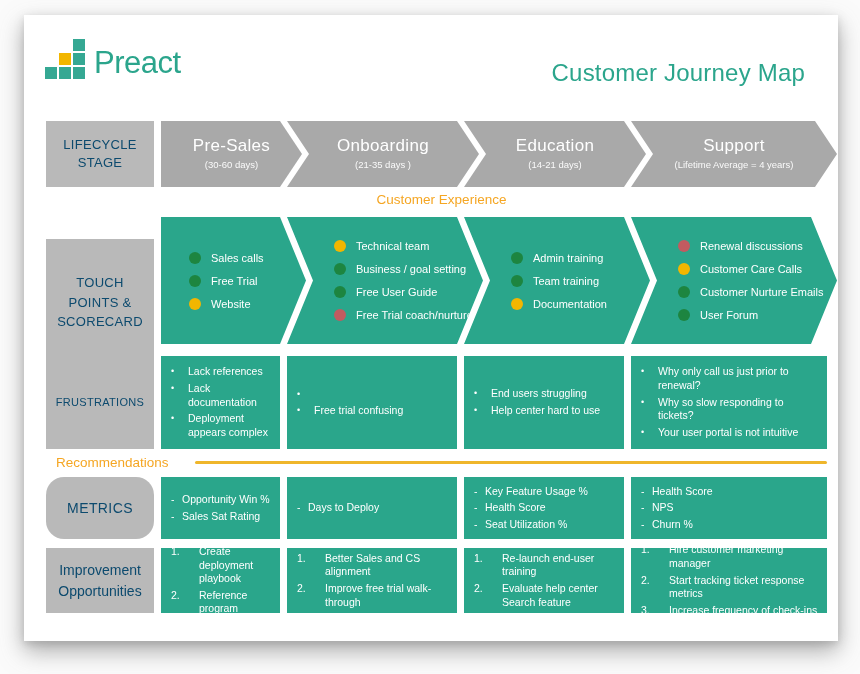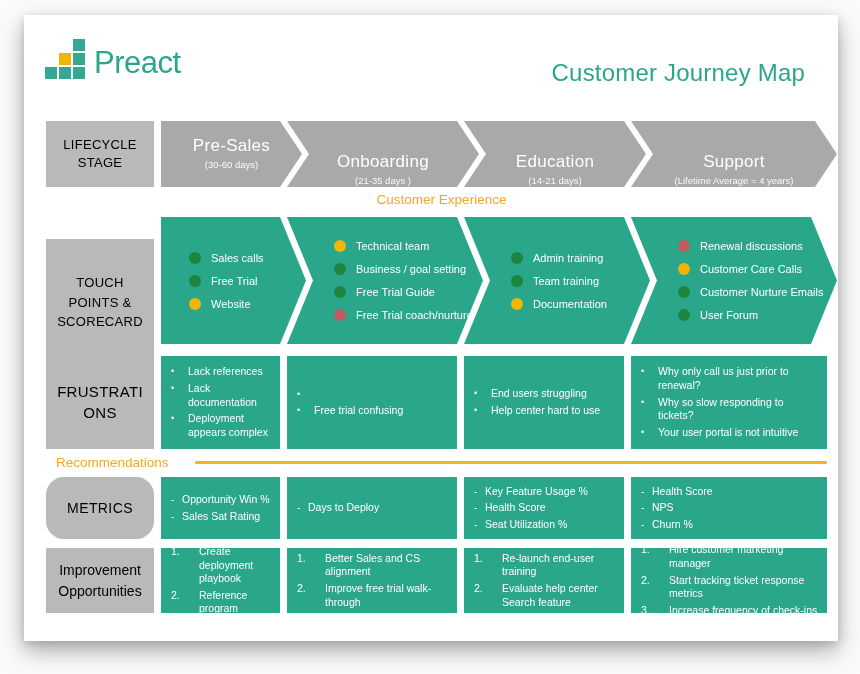--- a/index.html
+++ b/index.html
@@ -9,40 +9,40 @@
 
   
   .brand{position:absolute;left:21px;top:24px;display:flex;align-items:flex-end;}
   .logo{display:grid;grid-template-columns:repeat(3,12px);grid-template-rows:repeat(3,12px);gap:2px;}
   .logo i{display:block;width:12px;height:12px;}
   .logo .t{background:#35a893;}
   .logo .y{background:#f2b600;}
   .logo .n{background:transparent;}
   .brand-name{font-size:31px;color:#2ba58c;font-weight:500;letter-spacing:-.5px;margin-left:9px;line-height:1;margin-bottom:1px;}
   .title{position:absolute;right:33px;top:44px;margin:0;font-size:24px;font-weight:500;color:#2ba58c;letter-spacing:.2px;}
-  .row-label{position:absolute;left:22px;width:108px;background:#b9b9b9;color:#000000;
+  .row-label{position:absolute;left:22px;width:108px;background:#b9b9b9;color:#0c4a6e;
     display:flex;align-items:center;justify-content:center;text-align:center;box-sizing:border-box;}
   .lc-row{top:106px;height:66px;}
   .tp-row{top:202px;height:127px;}
   .fr-row{top:341px;height:93px;}
   .me-row{top:462px;height:62px;}
   .im-row{top:533px;height:65px;}
 
   .lc-label{font-size:13px;line-height:1.35;padding:0 12px;letter-spacing:.3px;}
   .tp-label{font-size:13px;line-height:1.5;padding:0 13px;letter-spacing:.3px;margin-top:22px;}
-  .fr-label{font-size:15px;line-height:1.35;padding:0 7px;word-break:break-all;letter-spacing:.3px;}
+  .fr-label{font-size:11px;line-height:1.35;padding:0 7px;word-break:break-all;letter-spacing:.3px;}
   .me-label{font-size:14px;letter-spacing:.4px;border-radius:18px;}
   .im-label{font-size:14px;line-height:1.45;padding:0 10px;}
 
   
   .chev{position:absolute;color:#fff;box-sizing:border-box;}
   .lc-chev{background:#a9a9a9;display:flex;flex-direction:column;align-items:center;justify-content:center;text-align:center;}
   .tp-chev{background:#2aa68b;}
   .chev-first{clip-path:polygon(0 0,calc(100% - 22px) 0,100% 50%,calc(100% - 22px) 100%,0 100%);}
-  .chev-mid{clip-path:polygon(0 0,calc(100% - 22px) 0,100% 50%,calc(100% - 22px) 100%,0 100%,22px 50%);justify-content:flex-end;}
+  .chev-mid{clip-path:polygon(0 0,calc(100% - 22px) 0,100% 50%,calc(100% - 22px) 100%,0 100%,22px 50%);}
   .chev-first-lg{clip-path:polygon(0 0,calc(100% - 26px) 0,100% 50%,calc(100% - 26px) 100%,0 100%);}
   .chev-mid-lg{clip-path:polygon(0 0,calc(100% - 26px) 0,100% 50%,calc(100% - 26px) 100%,0 100%,26px 50%);}
   .lc1{left:137px;width:141px;}.lc2{left:263px;width:192px;}.lc3{left:440px;width:182px;}.lc4{left:607px;width:206px;}
   .tp1{left:137px;width:145px;}.tp2{left:263px;width:196px;}.tp3{left:440px;width:186px;}.tp4{left:607px;width:206px;}
   .lc-name{font-size:17px;letter-spacing:.3px;}
   .lc-sub{font-size:9.5px;margin-top:3px;line-height:1.3;padding:0 30px;opacity:.95;}
 
   
   .tp-list{position:absolute;inset:0;display:flex;flex-direction:column;justify-content:center;gap:11px;box-sizing:border-box;padding-right:28px;}
   .tp1 .tp-list{padding-left:28px;}
@@ -135,21 +135,21 @@
         <div class="li-row">
           <span class="dot" style="background: rgb(242, 182, 0);"></span>
           <span class="li-text">Technical team</span>
         </div>
         <div class="li-row">
           <span class="dot" style="background: rgb(29, 133, 64);"></span>
           <span class="li-text">Business / goal setting</span>
         </div>
         <div class="li-row">
           <span class="dot" style="background: rgb(29, 133, 64);"></span>
-          <span class="li-text">Free Trial Guide</span>
+          <span class="li-text">Free User Guide</span>
         </div>
         <div class="li-row">
           <span class="dot" style="background: rgb(194, 91, 96);"></span>
           <span class="li-text">Free Trial coach/nurture</span>
         </div>
       </div>
   </div>
   <div class="chev tp-chev tp-row tp4 chev-mid-lg">
     <div class="tp-list">
         <div class="li-row">

